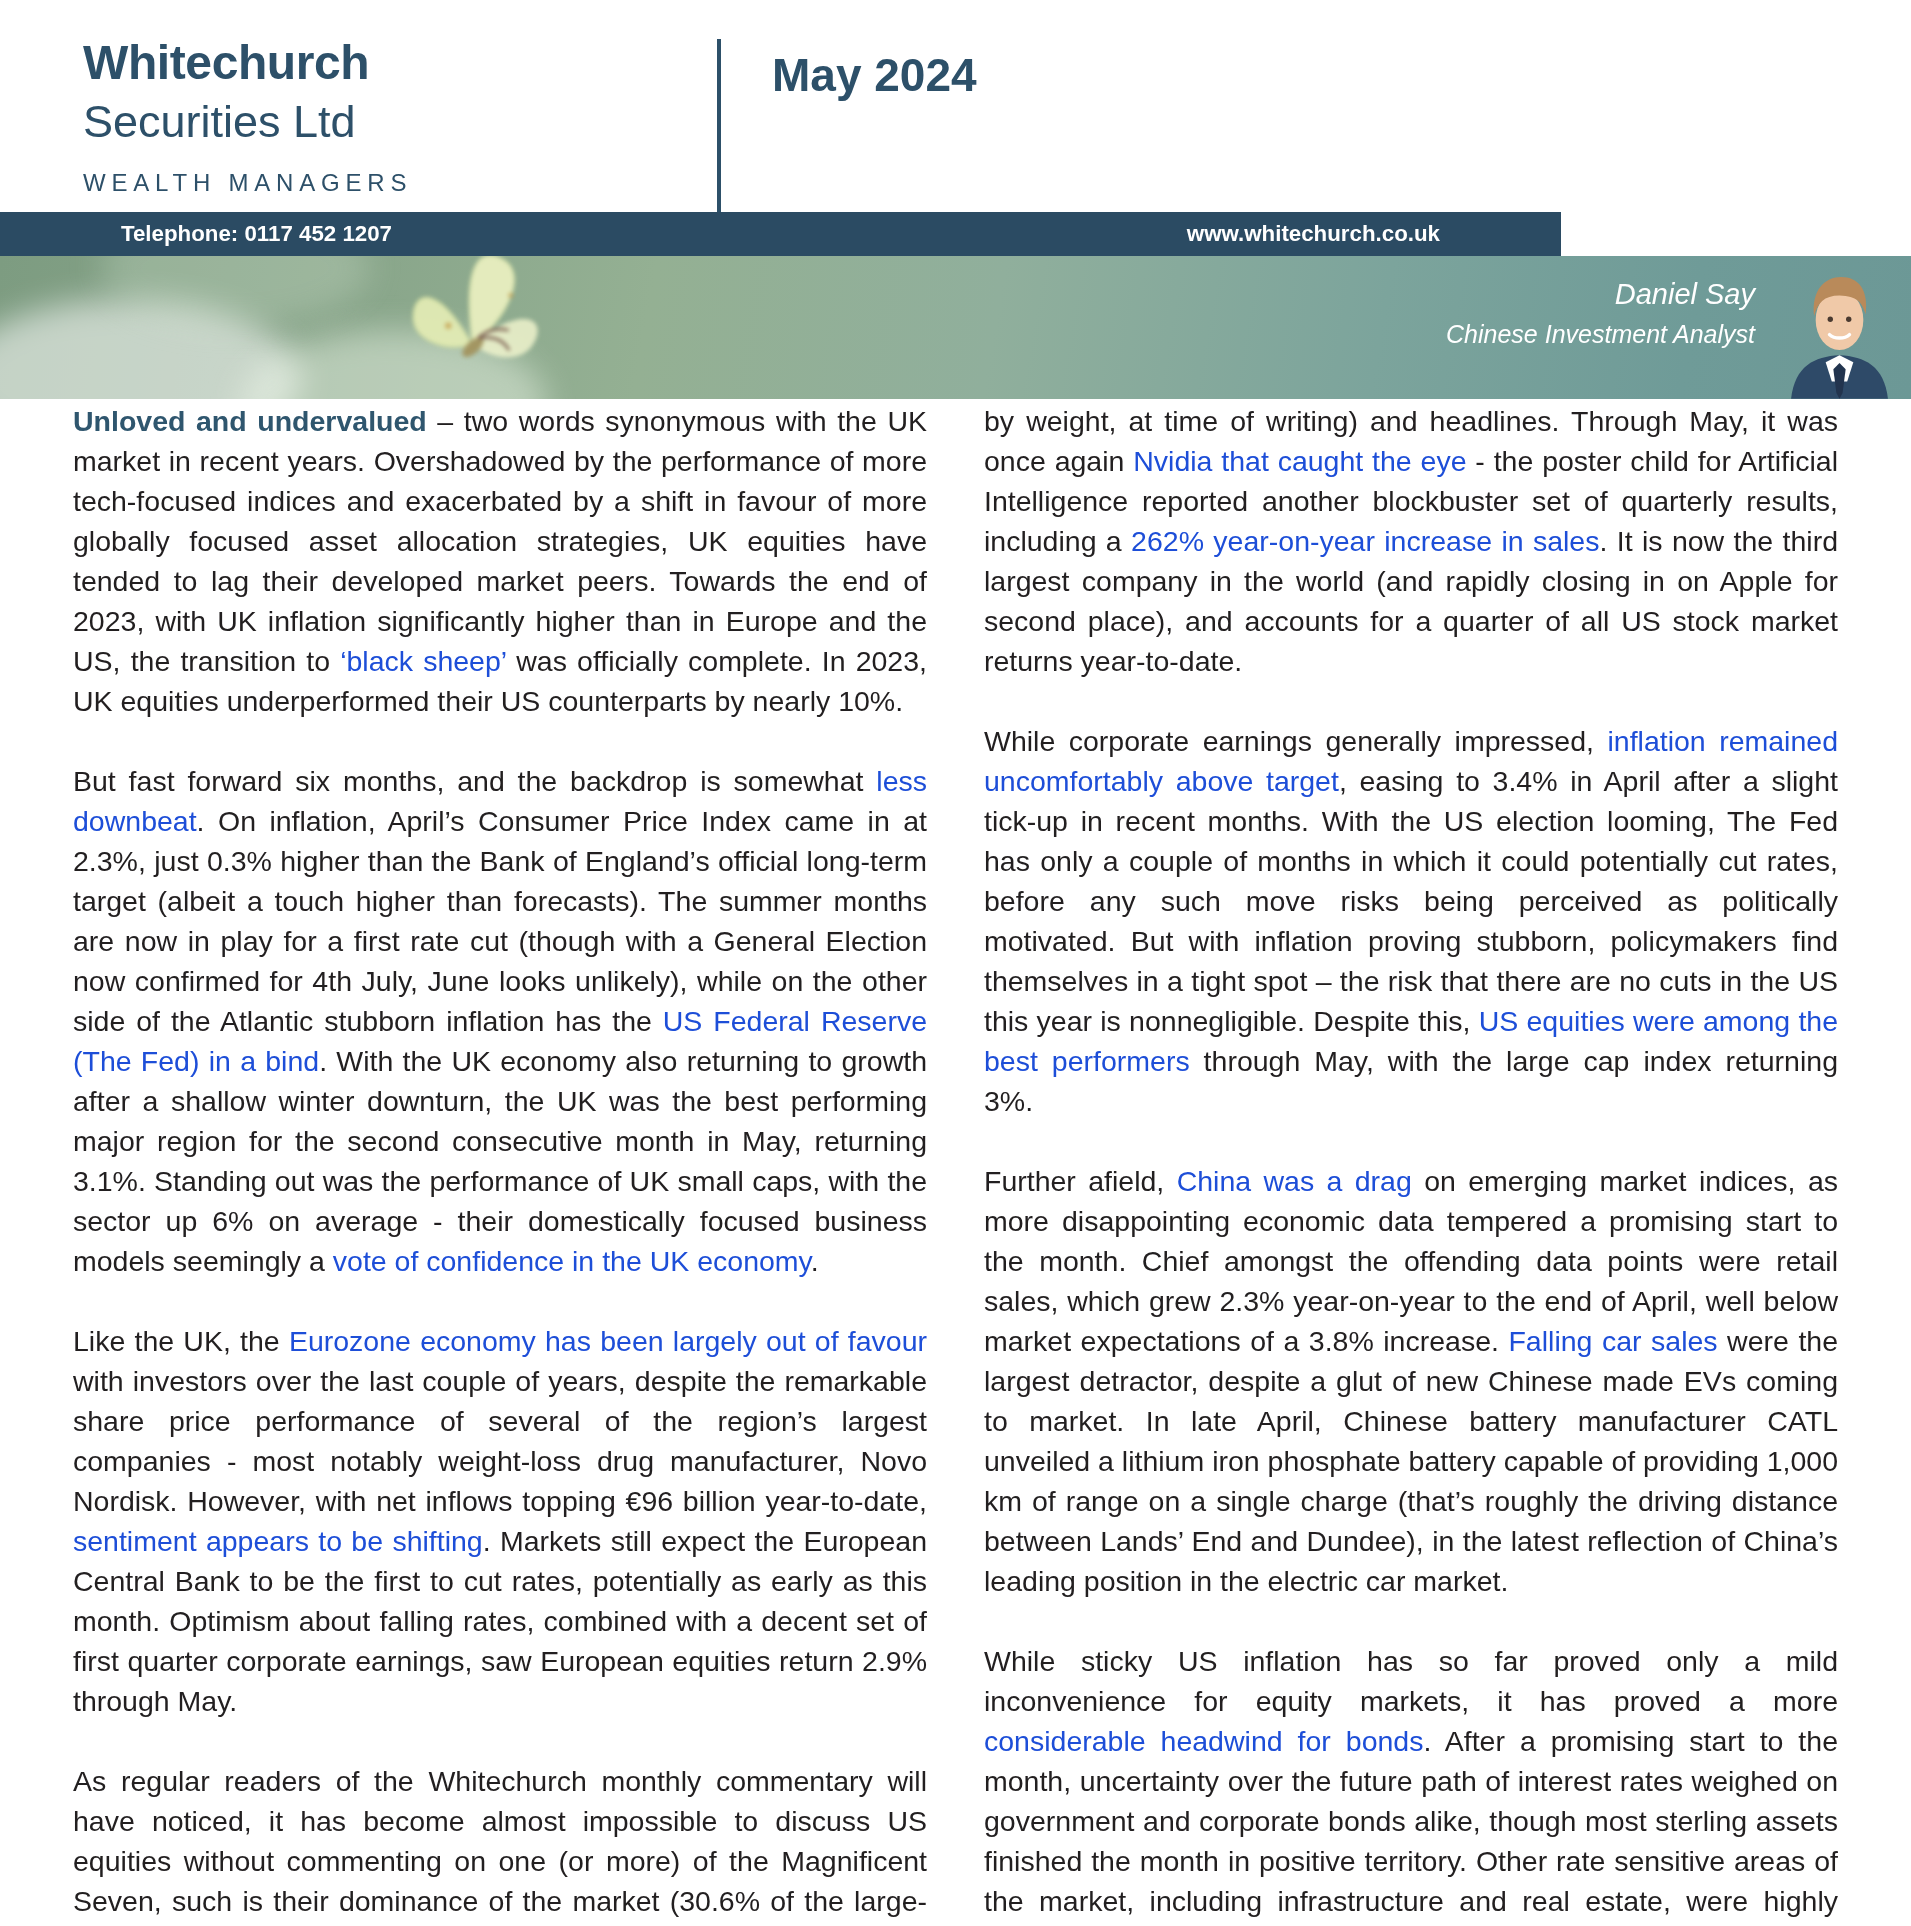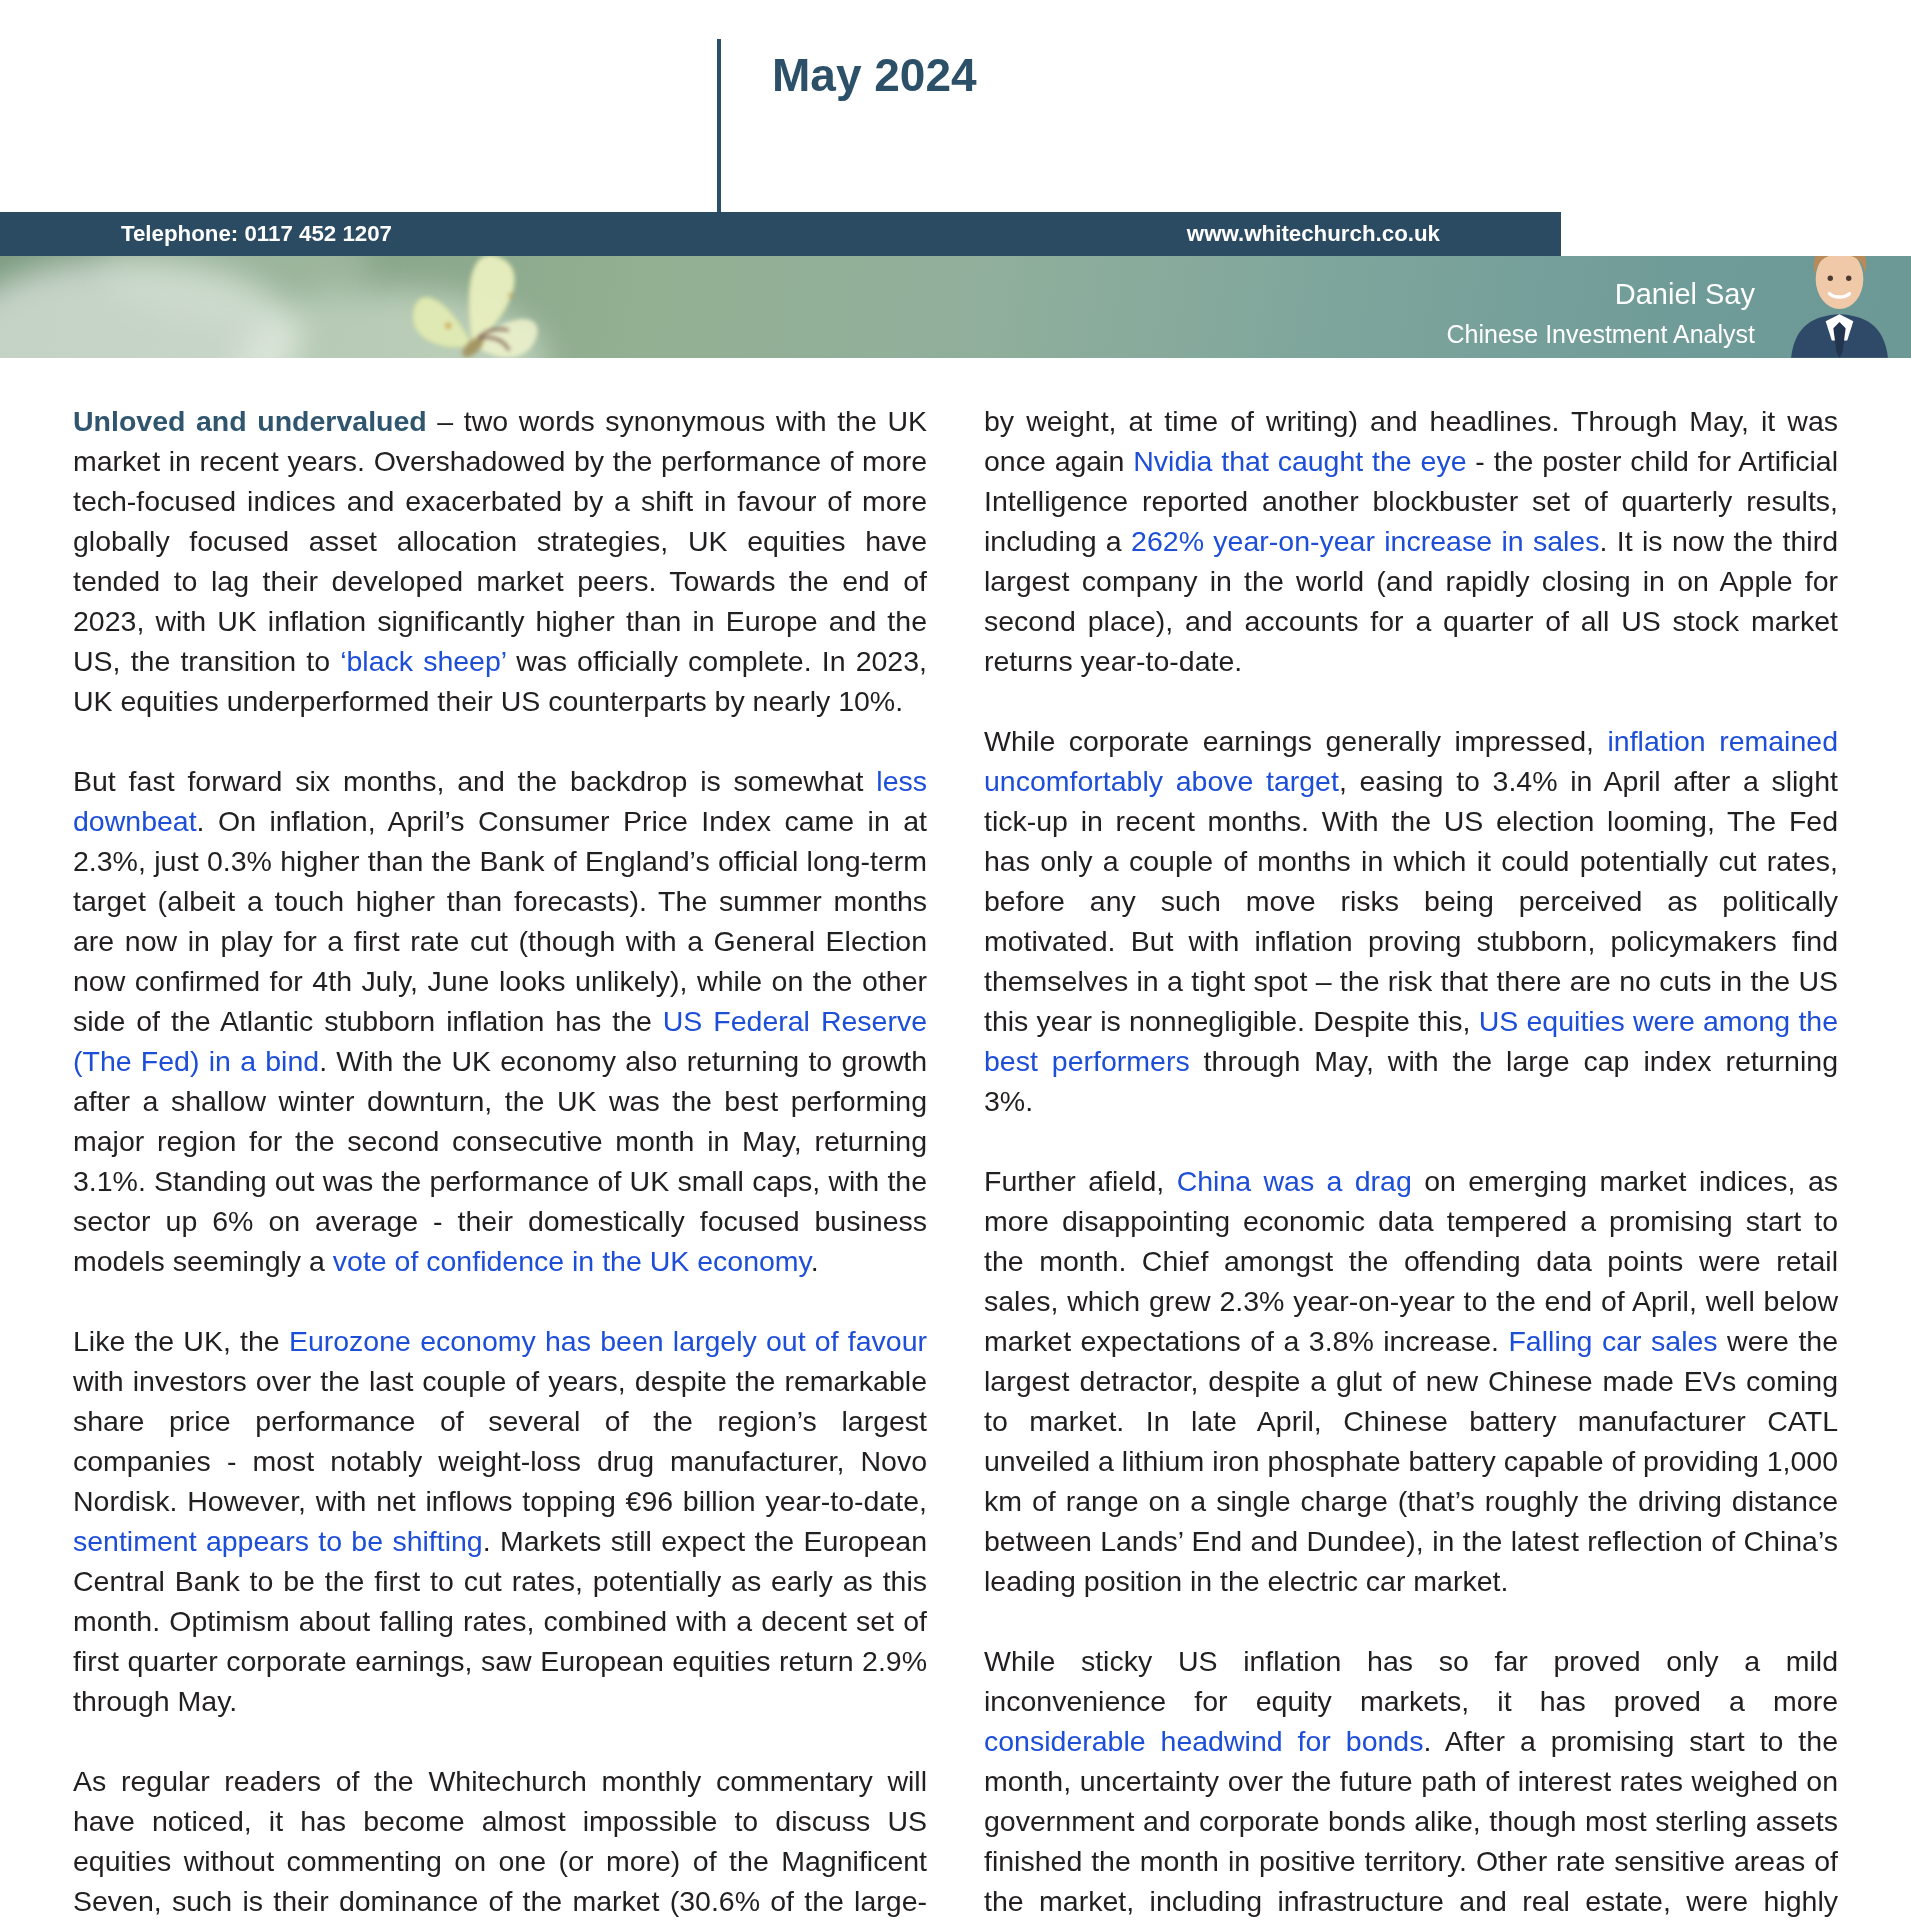--- a/index.html
+++ b/index.html
@@ -12,22 +12,22 @@
   .brand-l3{font-size:24px;font-weight:400;letter-spacing:5.8px;margin-top:21px;}
   .divider{position:absolute;left:717px;top:39px;width:3.5px;height:173px;background:#2D5069;}
   .title-block{position:absolute;left:772px;top:33px;color:#2D5069;}
   .doc-title{font-size:114px;font-weight:700;letter-spacing:-1.2px;line-height:1.0;white-space:nowrap;}
   .doc-subtitle{font-size:46px;font-weight:700;margin-top:15.4px;}
   
   .contact-bar{position:absolute;left:0;top:212px;width:1561px;height:44px;background:#2B4B63;
                color:#fff;display:flex;align-items:center;justify-content:space-between;
                box-sizing:border-box;padding:0 121px;font-size:22.3px;font-weight:700;}
   
-  .banner{position:absolute;left:0;top:256px;width:1911px;height:102px;overflow:hidden;
-          background:linear-gradient(100deg,#7d9c81 0%,#87a489 16%,#94b093 34%,#90af9c 52%,#7ca49c 72%,#6f9b98 88%,#6c9896 100%);}
+  .banner{position:absolute;left:0;top:256px;width:1911px;height:143px;overflow:hidden;
+          background:linear-gradient(100deg,#7d9c81 0%,#87a489 16%,#94b093 34%,#90af9c 52%,#7ca49c 72%,#6f9b98 88%,#6c9896 100%);font-style:italic;}
   .blob{position:absolute;border-radius:50%;filter:blur(15.4px);}
   .blob1{left:-46px;bottom:-62px;width:347px;height:162px;background:rgba(255,255,255,.55);}
   .blob2{left:239px;bottom:-77px;width:308px;height:146px;background:rgba(240,248,235,.45);}
   .blob3{left:100px;top:-46px;width:270px;height:116px;background:rgba(220,235,215,.25);}
   .butterfly{position:absolute;left:358px;top:-15.4px;width:216px;height:185px;filter:blur(1.9px);opacity:.95;}
   .banner-names{position:absolute;right:156px;top:22.3px;text-align:right;color:#ffffff;}
   .banner-name{font-size:29px;font-weight:400;}
   .banner-role{font-size:25px;font-weight:400;margin-top:9.2px;}
   .portrait{position:absolute;right:0;bottom:0;width:143px;height:133px;}
   
@@ -36,20 +36,25 @@
   .col p{font-size:28.5px;line-height:40px;color:#221F20;text-align:justify;margin:0 0 40px 0;}
   .col p:last-child{margin-bottom:0;}
   .lead{color:#2F566E;font-weight:700;}
   .hl{color:#1d4ed8;}
 </style>
 </head>
 <body>
 
 <div class="page">
 
+  <div class="brand">
+    <div class="brand-l1">Whitechurch</div>
+    <div class="brand-l2">Securities Ltd</div>
+    <div class="brand-l3">WEALTH MANAGERS</div>
+  </div>
   <div class="divider"></div>
   <div class="title-block">
     <div class="doc-subtitle">May 2024</div>
   </div>
 
   <div class="contact-bar">
     <span>Telephone: 0117 452 1207</span>
     <span>www.whitechurch.co.uk</span>
   </div>
 

